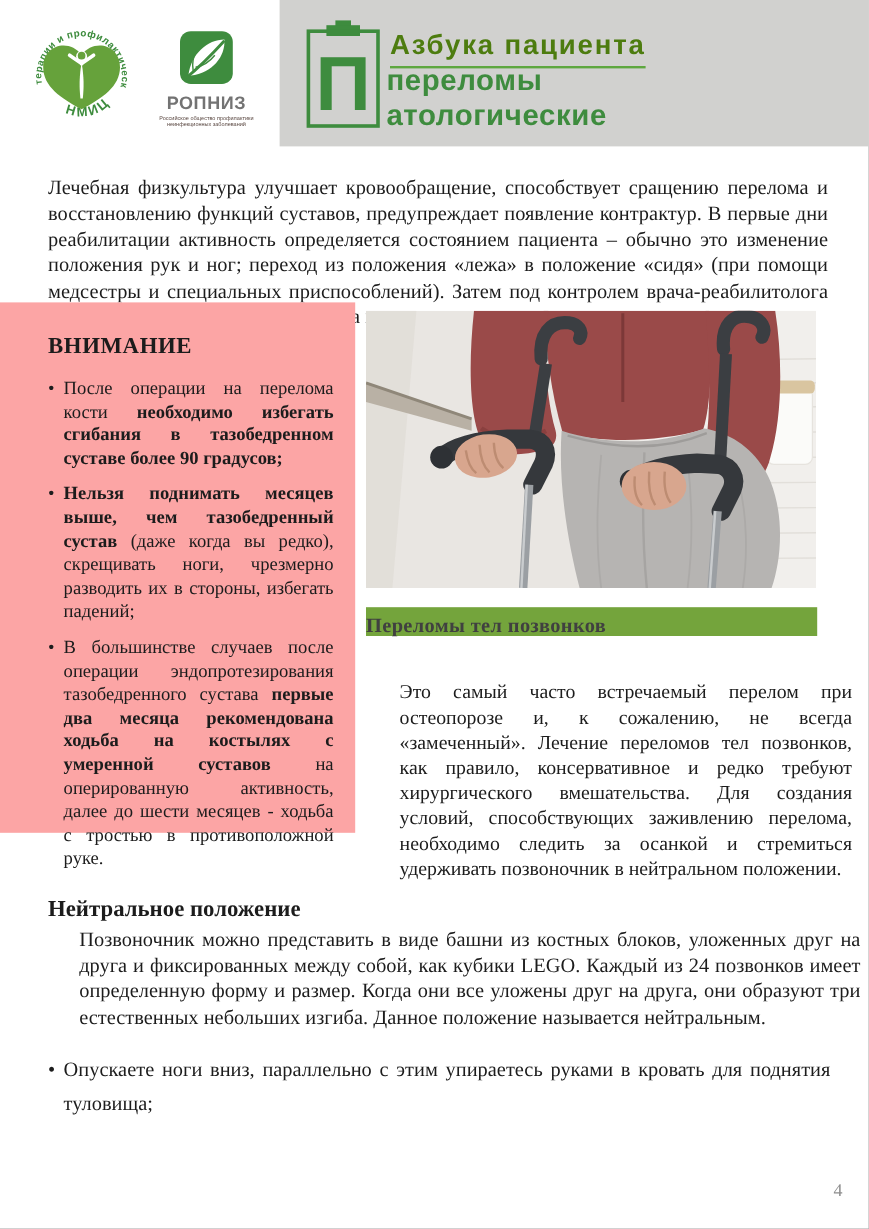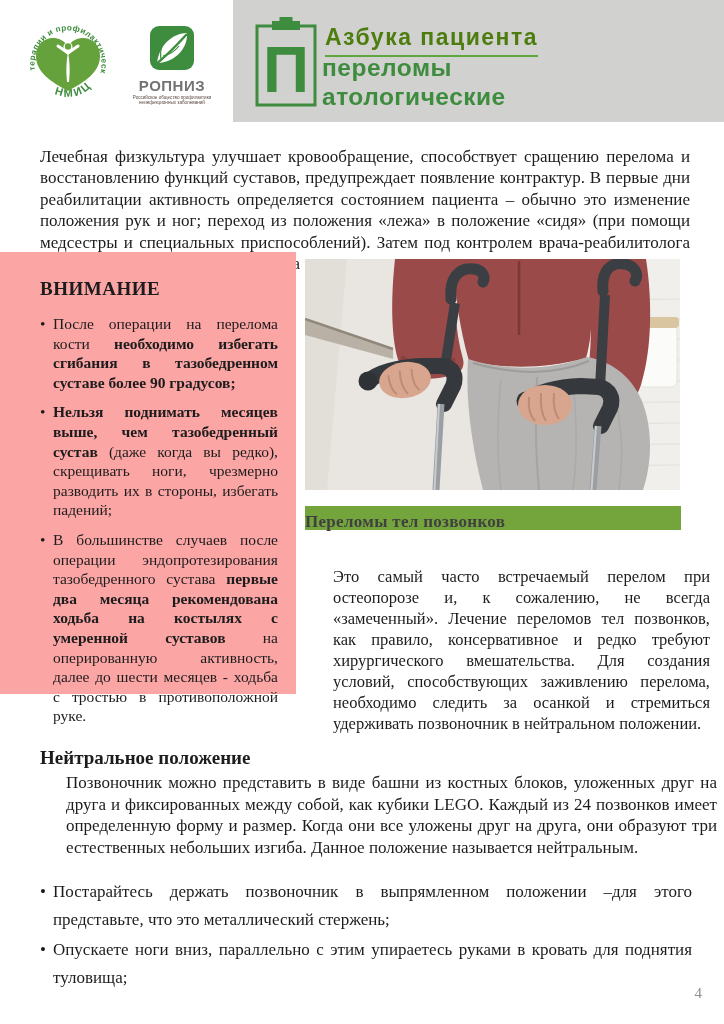--- a/index.html
+++ b/index.html
@@ -176,18 +176,17 @@
     <path d="M224,138 C223,149 225,157 230,162 M236,134 C235,147 237,156 241,162 M249,134 C248,146 250,155 254,160" stroke="#bd8c72" stroke-width="2" fill="none"></path>
   </svg>
 
   <div class="greenbar">Переломы тел позвонков</div>
   <p class="vert-text">Это самый часто встречаемый перелом при остеопорозе и, к сожалению, не всегда «замеченный». Лечение переломов тел позвонков, как правило, консервативное и редко требуют хирургического вмешательства. Для создания условий, способствующих заживлению перелома, необходимо следить за осанкой и стремиться удерживать позвоночник в нейтральном положении.</p>
 
   <h3 class="sec-heading neutral-h">Нейтральное положение</h3>
   <p class="neutral-p">Позвоночник можно представить в виде башни из костных блоков, уложенных друг на друга и фиксированных между собой, как кубики LEGO. Каждый из 24 позвонков имеет определенную форму и размер. Когда они все уложены друг на друга, они образуют три естественных небольших изгиба. Данное положение называется нейтральным.</p>
 
   <ul class="getup-list">
-    <li>Постарайтесь держать позвоночник в выпрямленном положении –для этого представьте, что это металлический стержень;</li>
     <li>Опускаете ноги вниз, параллельно с этим упираетесь руками в кровать для поднятия туловища;</li>
   </ul>
 
   <div class="pagenum">4</div>
 </div>
 
 </body></html>

